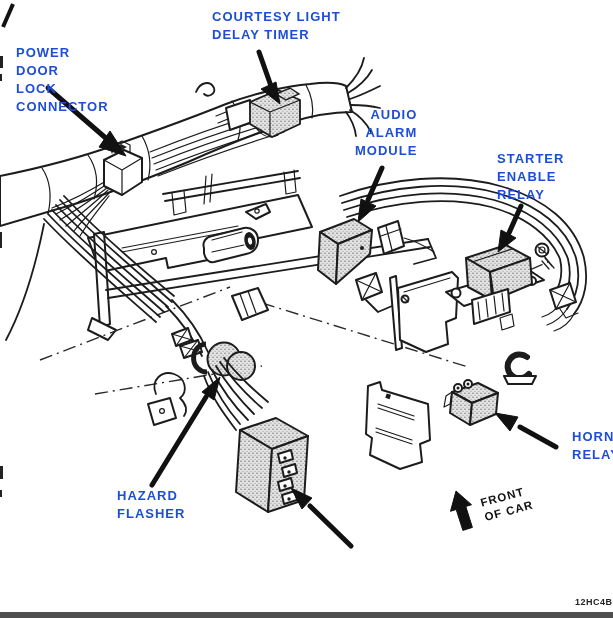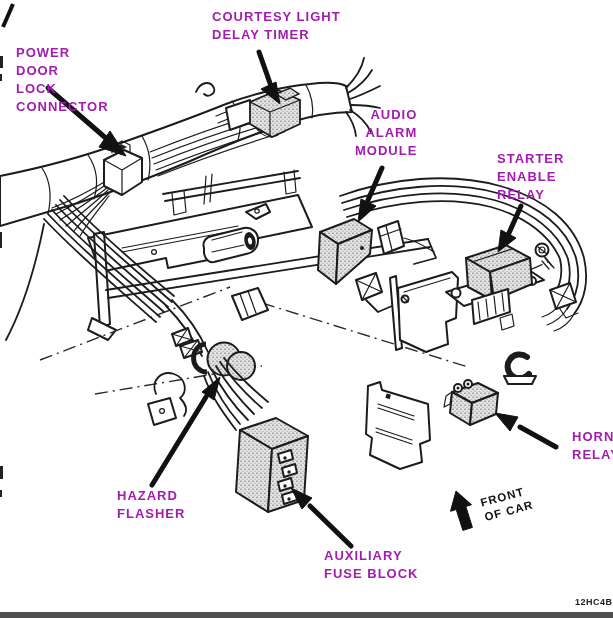--- a/index.html
+++ b/index.html
@@ -2,21 +2,21 @@
 <html><head>
 <meta charset="utf-8">
 <style>
   html,body{margin:0;padding:0;background:#fff;}
   #stage{
     position:relative;width:613px;height:618px;background:#ffffff;overflow:hidden;
     font-family:"Liberation Sans",sans-serif;
   }
   svg{position:absolute;left:0;top:0;}
   .callout{
-    position:absolute;color:#a21caf;font-weight:bold;font-size:13px;
+    position:absolute;color:#1d4ed8;font-weight:bold;font-size:13px;
     line-height:18px;letter-spacing:1px;white-space:pre-line;
   }
   .small-note{
     position:absolute;color:#101010;font-weight:bold;font-size:11.5px;
     line-height:15px;letter-spacing:1px;white-space:pre-line;
     transform:rotate(-15deg);transform-origin:left top;
   }
   .fig-code{
     position:absolute;color:#222;font-weight:bold;font-size:9px;letter-spacing:.5px;
   }
@@ -288,22 +288,20 @@
 <div class="callout" style="left:212px;top:8px;">COURTESY LIGHT
 DELAY TIMER</div>
 <div class="callout" style="left:355px;top:106px;text-align:right;">AUDIO
 ALARM
 MODULE</div>
 <div class="callout" style="left:497px;top:150px;">STARTER
 ENABLE
 RELAY</div>
 <div class="callout" style="left:117px;top:487px;">HAZARD
 FLASHER</div>
-<div class="callout" style="left:324px;top:547px;">AUXILIARY
-FUSE BLOCK</div>
 <div class="callout" style="left:560px;top:428px;margin-left:12px;">HORN
 RELAY</div>
 
 <div class="small-note" style="left:479px;top:496px;">FRONT
 OF CAR</div>
 <div class="fig-code" style="left:575px;top:597px;">12HC4B</div>
 
 </div>
 
 </body></html>

